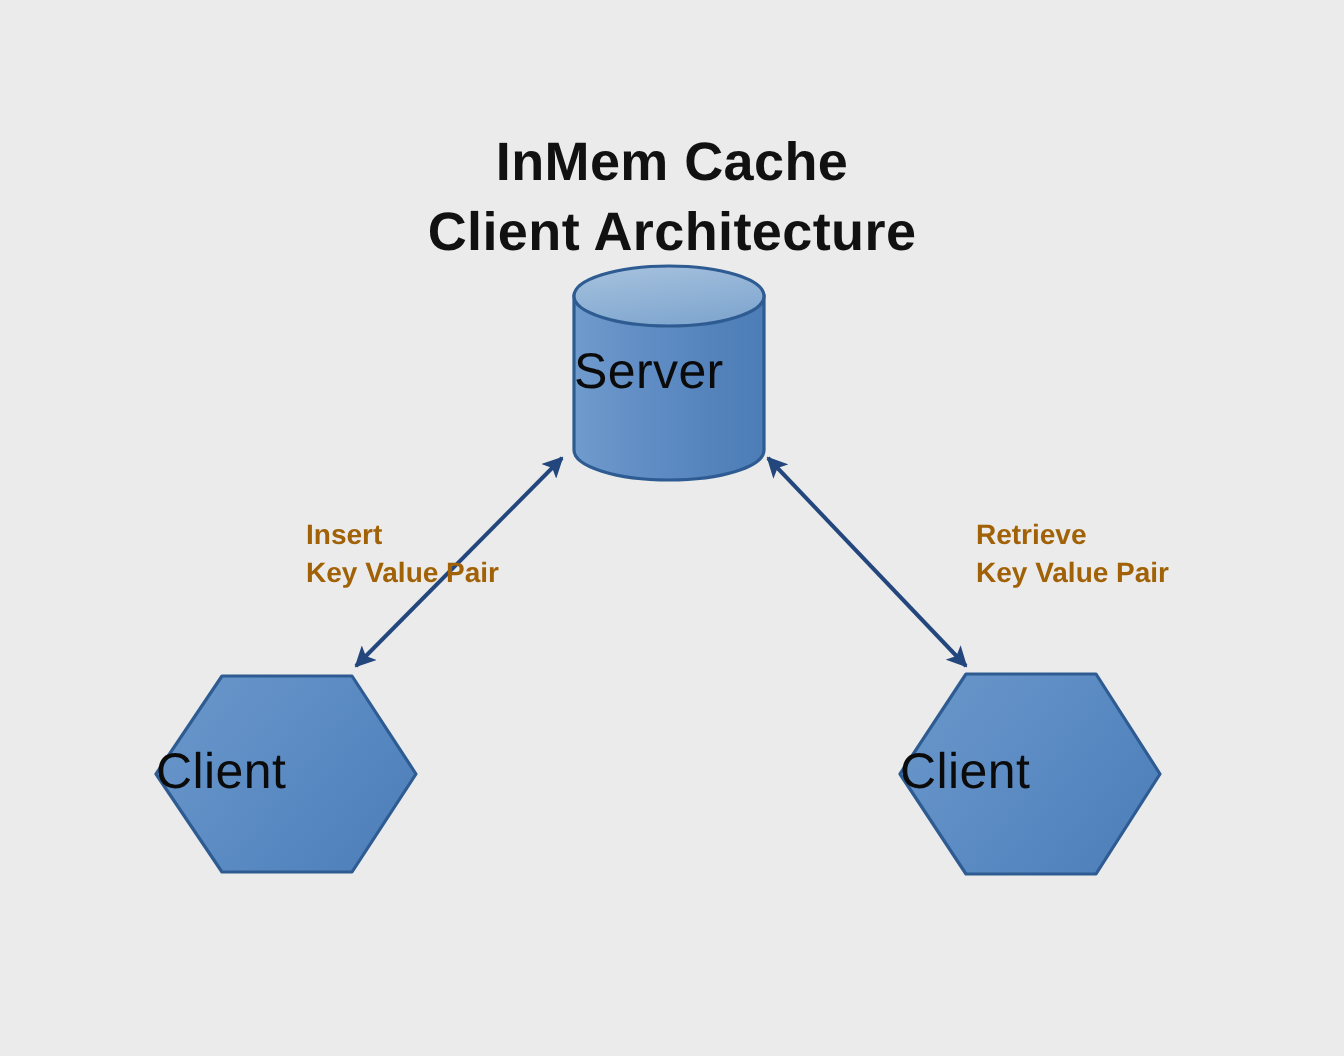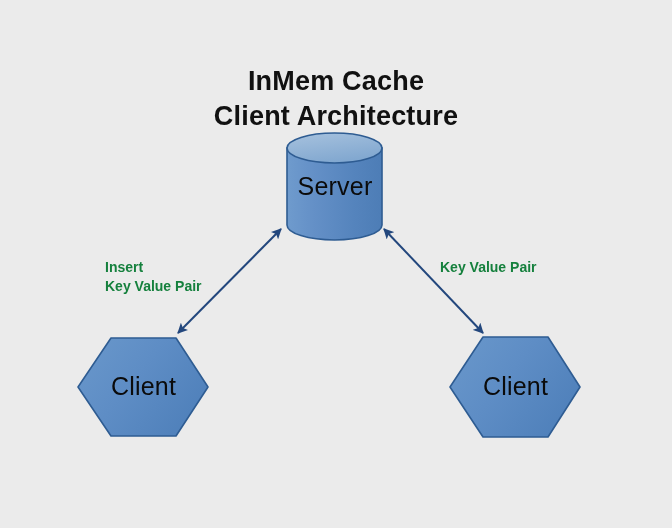--- a/index.html
+++ b/index.html
@@ -38,46 +38,46 @@
     font-weight: bold;
     line-height: 1.28;
     letter-spacing: 0.2px;
   }
   .title-line { display: block; }
   .shape-label {
     position: absolute;
     color: #0b0b0b;
     font-size: 25px;
     font-weight: normal;
-    text-align: center;
     letter-spacing: 0.2px;
     white-space: nowrap;
   }
   #server-label {
     left: 287px;
     top: 172px;
     width: 96px;
   }
   #client-left-label {
     left: 78px;
     top: 372px;
     width: 131px;
   }
   #client-right-label {
     left: 450px;
     top: 372px;
     width: 131px;
   }
   .edge-label {
     position: absolute;
-    color: #15803d;
+    color: #a16207;
     font-size: 14px;
     font-weight: bold;
     line-height: 1.36;
     white-space: nowrap;
+    margin-left: 48px;
   }
   #insert-label { left: 105px; top: 258px; }
   #retrieve-label { left: 440px; top: 258px; }
   .edge-label-line { display: block; }
 </style>
 </head>
 <body>
 
 <div id="diagram-root">
 
@@ -136,16 +136,17 @@
   <div class="shape-label" id="server-label">Server</div>
   <div class="shape-label" id="client-left-label">Client</div>
   <div class="shape-label" id="client-right-label">Client</div>
 
   <div class="edge-label" id="insert-label">
     <span class="edge-label-line">Insert</span>
     <span class="edge-label-line">Key Value Pair</span>
   </div>
 
   <div class="edge-label" id="retrieve-label">
+    <span class="edge-label-line">Retrieve</span>
     <span class="edge-label-line">Key Value Pair</span>
   </div>
 
 </div>
 
 </body></html>

